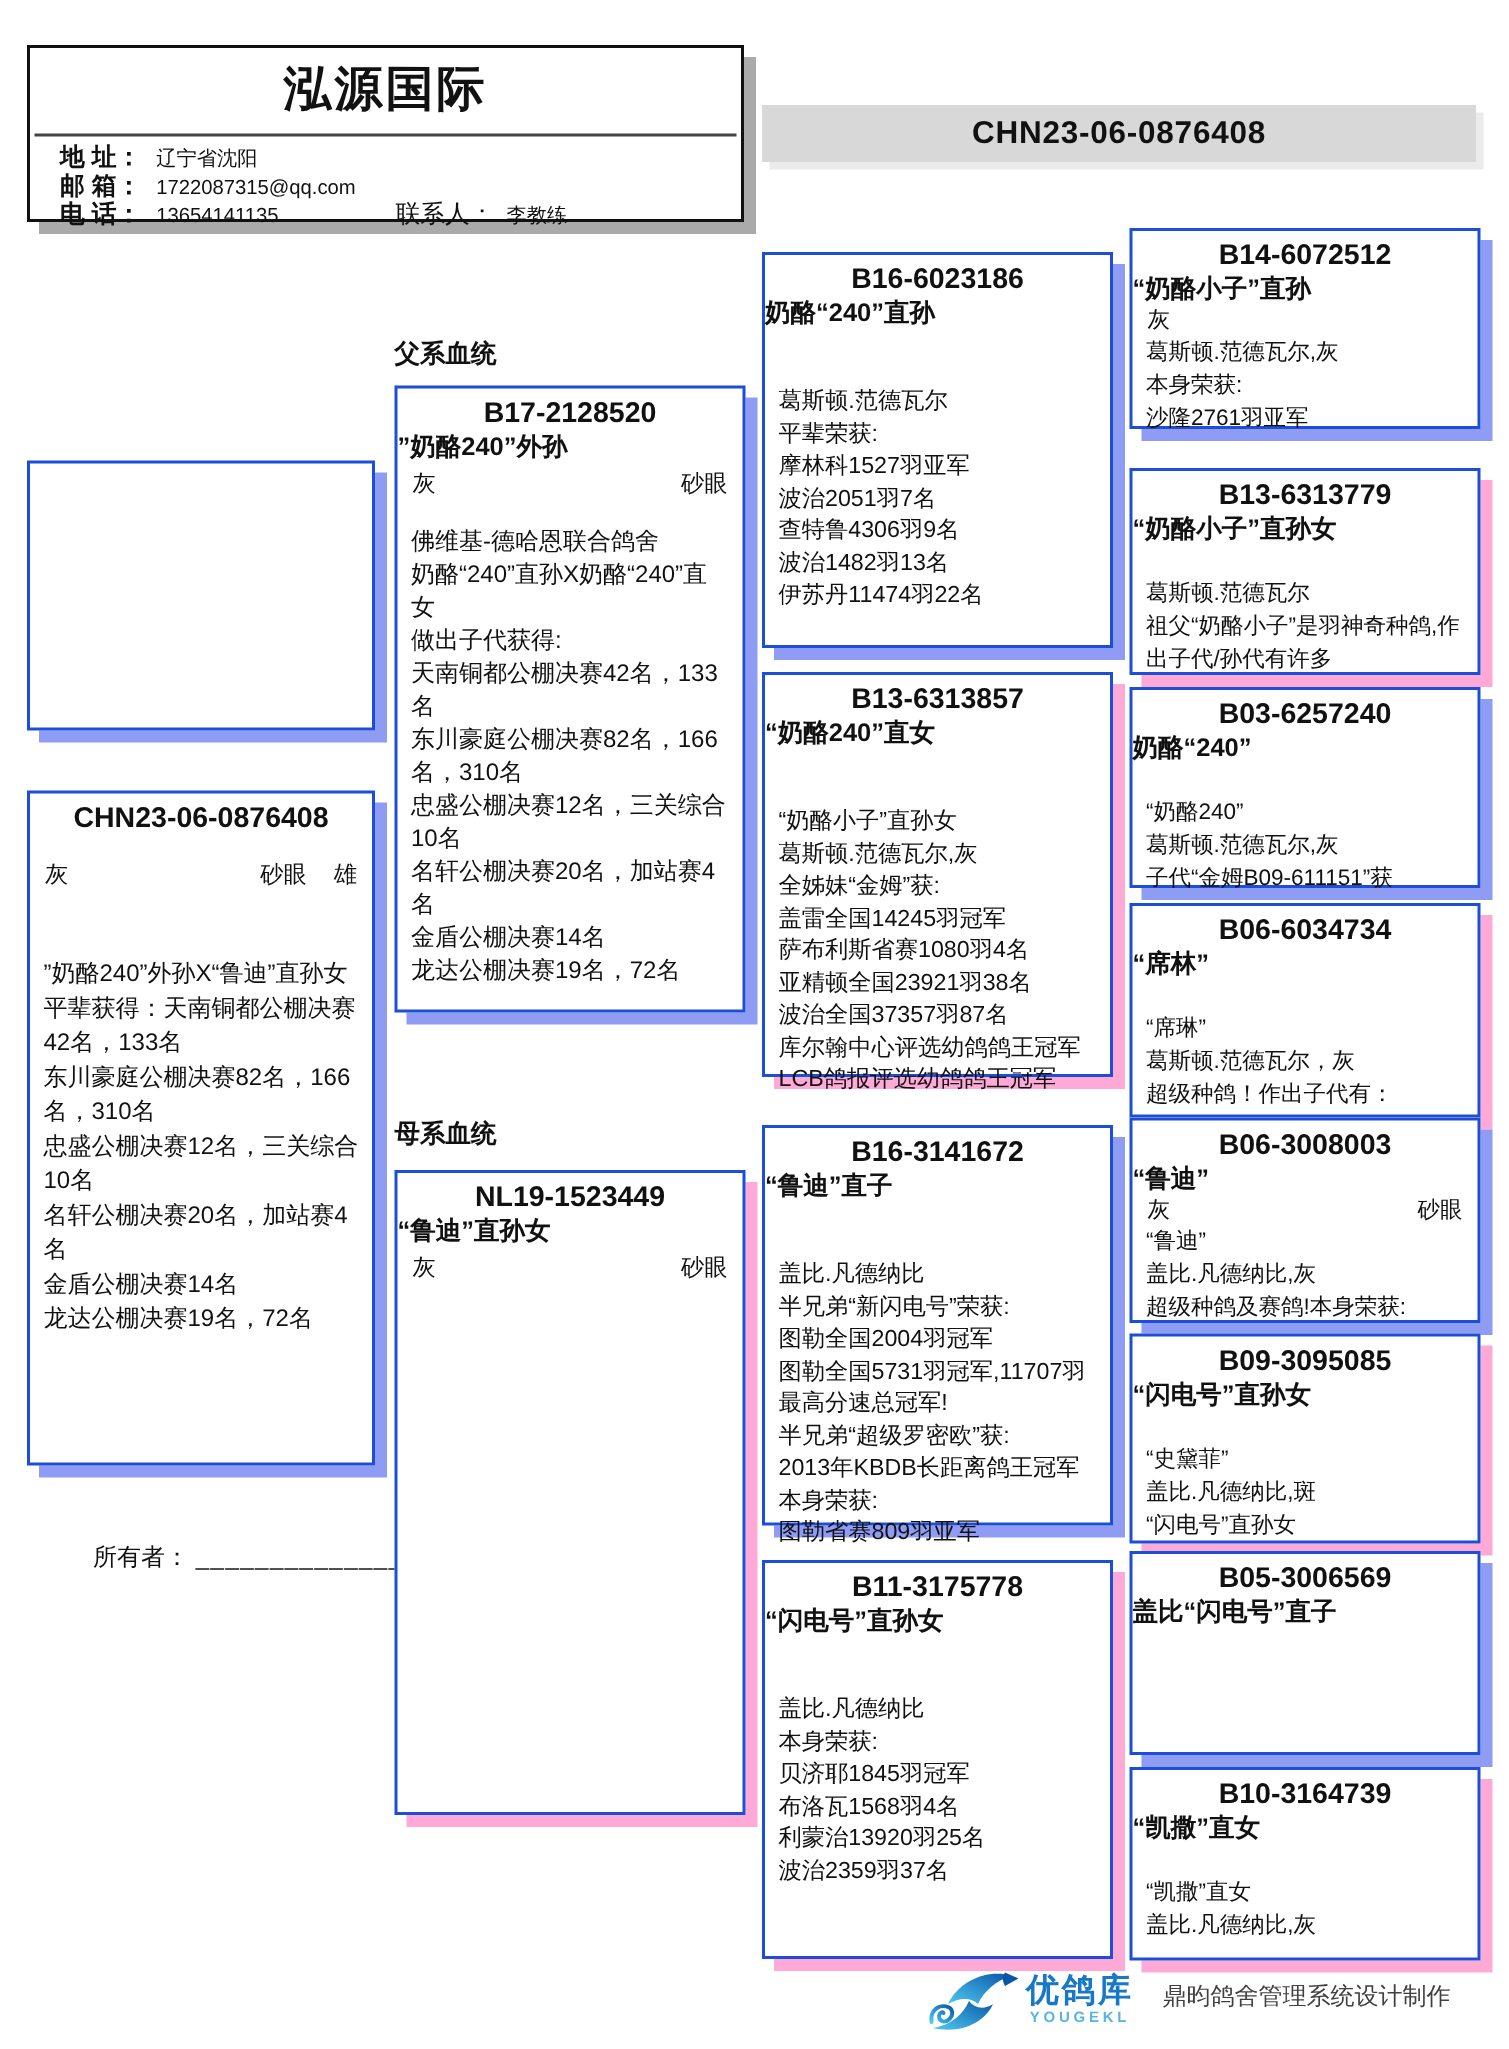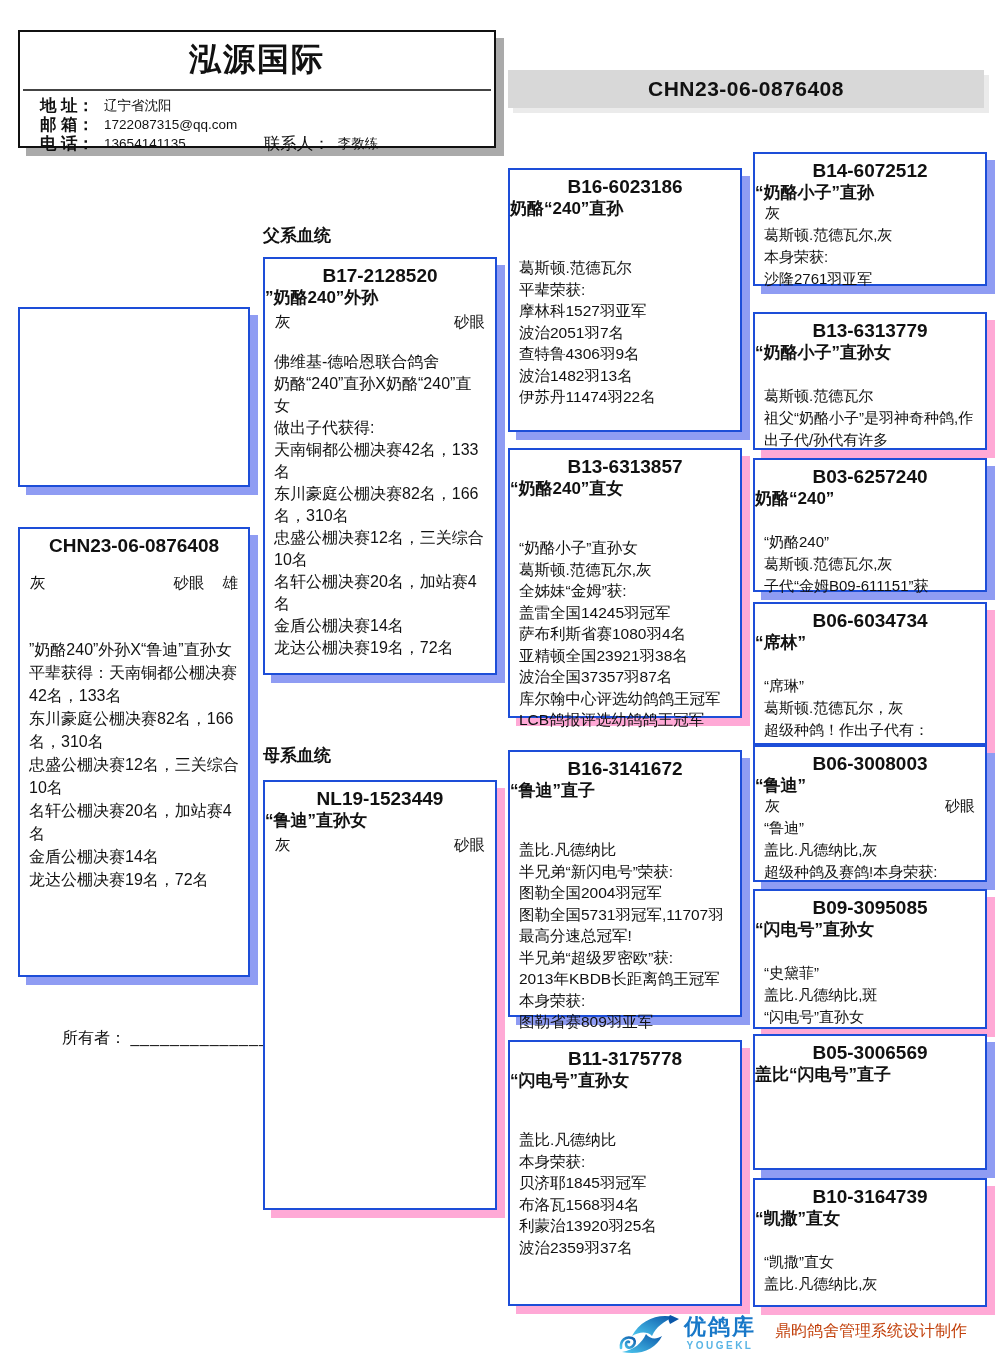--- a/index.html
+++ b/index.html
@@ -82,21 +82,21 @@
 
   
   #owner-line { position:absolute; left:62px; top:1028px; font-size:16px; }
   #owner-line .blank { letter-spacing:1px; }
 
   
   #footer-logo { position:absolute; left:618px; top:1310px; width:62px; height:48px; }
   #logo-text { position:absolute; left:684px; top:1314px; text-align:center; }
   #logo-text .cn { font-size:22px; font-weight:bold; color:var(--logo-blue,#1878c8); letter-spacing:2px; line-height:26px; }
   #logo-text .en { font-size:10px; font-weight:bold; color:var(--logo-light-blue,#58b4e4); letter-spacing:2.5px; line-height:11px; }
-  #credit { position:absolute; left:775px; top:1321px; font-size:16px; color:#c2410c; }
+  #credit { position:absolute; left:775px; top:1321px; font-size:16px; color:#404040; }
 </style>
 </head>
 <body>
 
 <div id="header-box">
   <div class="company">泓源国际</div>
   <div class="rule"></div>
   <div class="hrow">
     <span class="hlabel">地 址：</span>
     <span>辽宁省沈阳</span>

